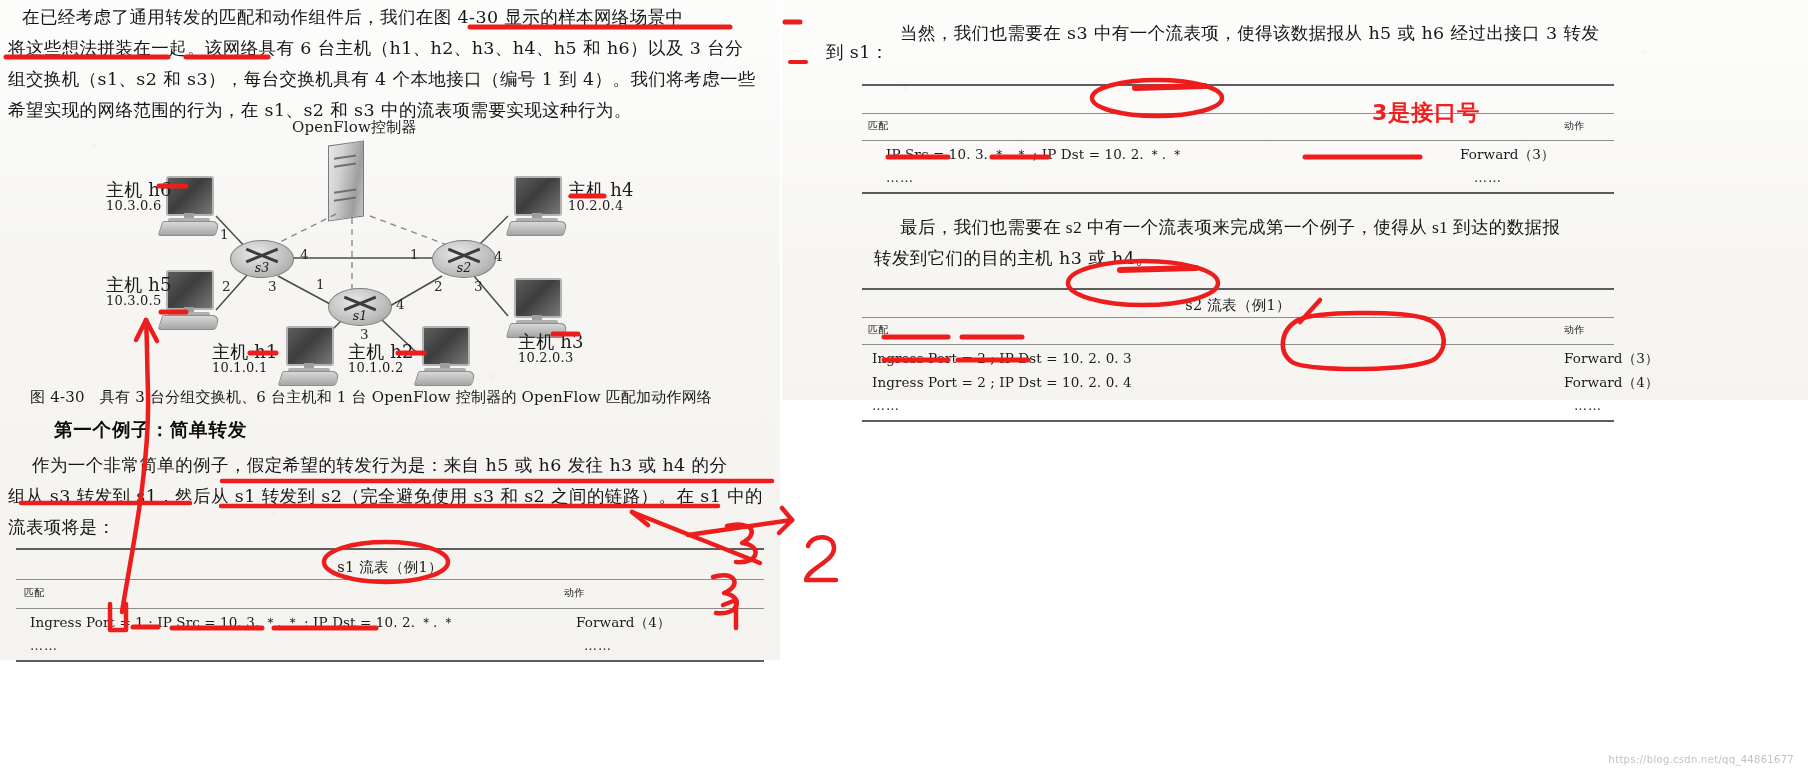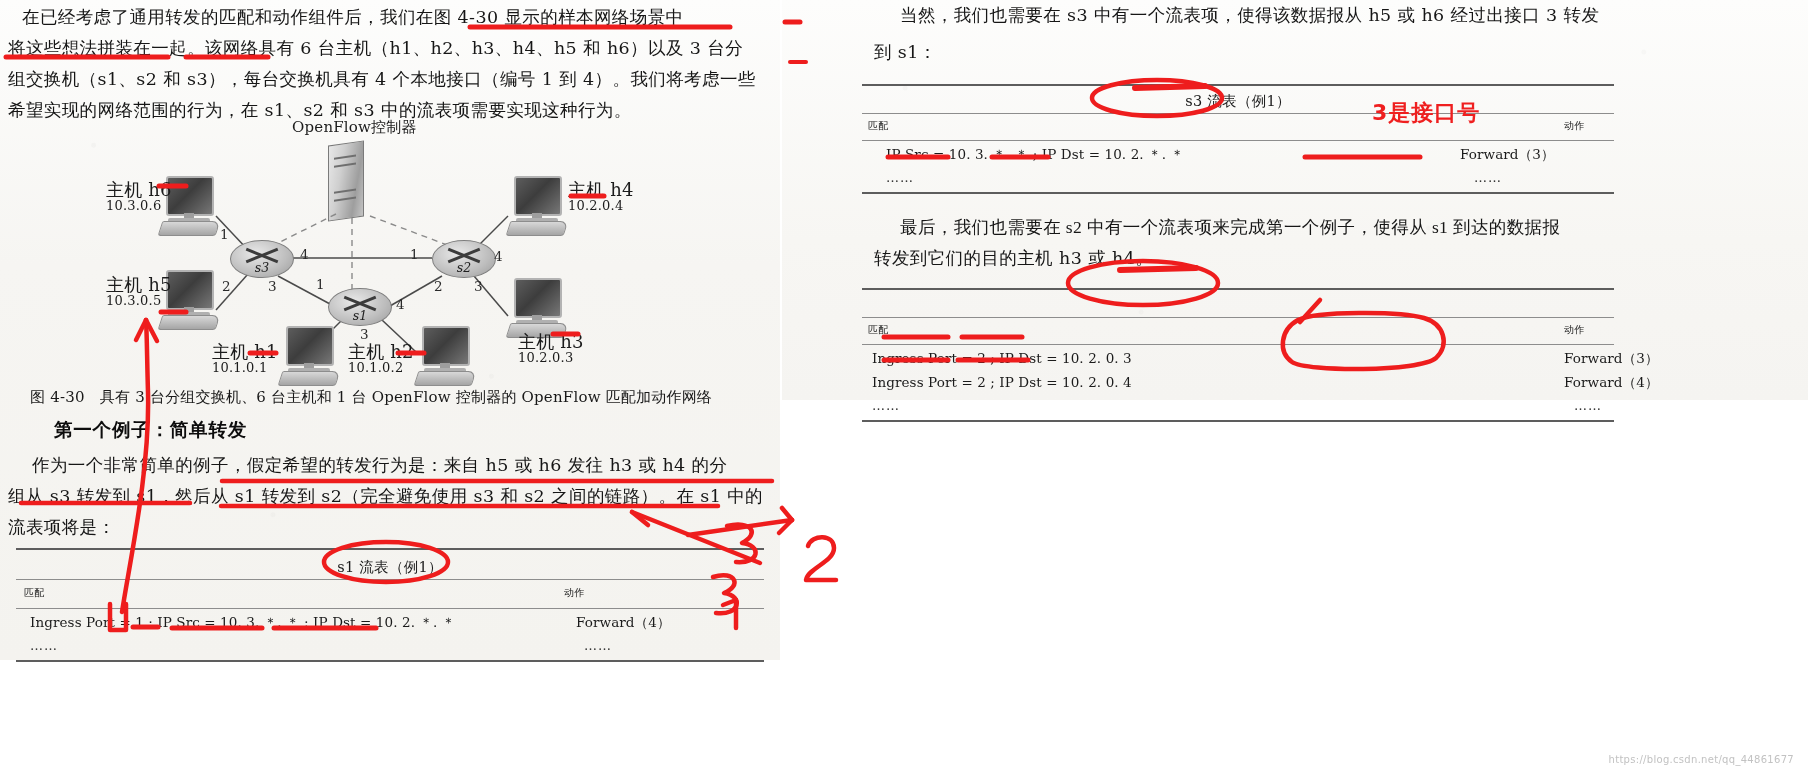--- a/index.html
+++ b/index.html
@@ -302,42 +302,42 @@
   <div class="ft-cell" style="left:560px;top:66px;">Forward（4）</div>
   <div class="ft-dots" style="left:14px; top:90px;">……</div>
   <div class="ft-dots" style="left:568px;top:90px;">……</div>
   <div class="ft-rule" style="top:112px;"></div>
 </div>
 
 <div class="scan" id="right-page">
   <div class="grain"></div>
 </div>
 
-<div class="para" style="left:900px; top:0;">当然，我们也需要在 s3 中有一个流表项，使得该数据报从 h5 或 h6 经过出接口 3 转发</div>
-<div class="para" style="left:874px; top:37px;">到 s1：</div>
+<div class="para" style="left:900px; top:18px;">当然，我们也需要在 s3 中有一个流表项，使得该数据报从 h5 或 h6 经过出接口 3 转发</div>
+<div class="para" style="left:826px; top:37px;">到 s1：</div>
 
 <div class="flowtable" id="table-s3" style="left:862px; top:84px; width:752px; height:104px;">
   <div class="ft-rule" style="top:0px;"></div>
-  <div class="ft-title" style="top:8px;">s3 流表（例1）</div>
   <div class="ft-rule thin" style="top:29px;"></div>
   <div class="ft-match" style="left:6px;  top:35px;">匹配</div>
   <div class="ft-action" style="left:702px;top:35px;">动作</div>
   <div class="ft-rule thin" style="top:56px;"></div>
   <div class="ft-cell" style="left:24px; top:62px;text-align:center;">IP Src = 10. 3. ＊. ＊ ;  IP Dst = 10. 2. ＊. ＊</div>
   <div class="ft-cell" style="left:598px;top:62px;">Forward（3）</div>
   <div class="ft-dots" style="left:24px; top:86px;">……</div>
   <div class="ft-dots" style="left:612px;top:86px;">……</div>
   <div class="ft-rule" style="top:108px;"></div>
 </div>
 
 <div class="para" style="left:900px; top:212px;font-family:Liberation Serif, serif;">最后，我们也需要在 s2 中有一个流表项来完成第一个例子，使得从 s1 到达的数据报</div>
 <div class="para" style="left:874px; top:243px;">转发到它们的目的主机 h3 或 h4。</div>
 
 <div class="flowtable" id="table-s2" style="left:862px; top:288px; width:752px; height:104px;">
   <div class="ft-rule" style="top:0px;"></div>
+  <div class="ft-title" style="top:8px;">s2 流表（例1）</div>
   <div class="ft-rule thin" style="top:29px;"></div>
   <div class="ft-match" style="left:6px;  top:35px;">匹配</div>
   <div class="ft-action" style="left:702px;top:35px;">动作</div>
   <div class="ft-rule thin" style="top:56px;"></div>
   <div class="ft-cell" style="left:10px; top:62px;">Ingress Port = 2 ;  IP Dst = 10. 2. 0. 3</div>
   <div class="ft-cell" style="left:702px;top:62px;">Forward（3）</div>
   <div class="ft-cell" style="left:10px; top:86px;">Ingress Port = 2 ;  IP Dst = 10. 2. 0. 4</div>
   <div class="ft-cell" style="left:702px;top:86px;">Forward（4）</div>
   <div class="ft-dots" style="left:10px; top:110px;">……</div>
   <div class="ft-dots" style="left:712px;top:110px;">……</div>

